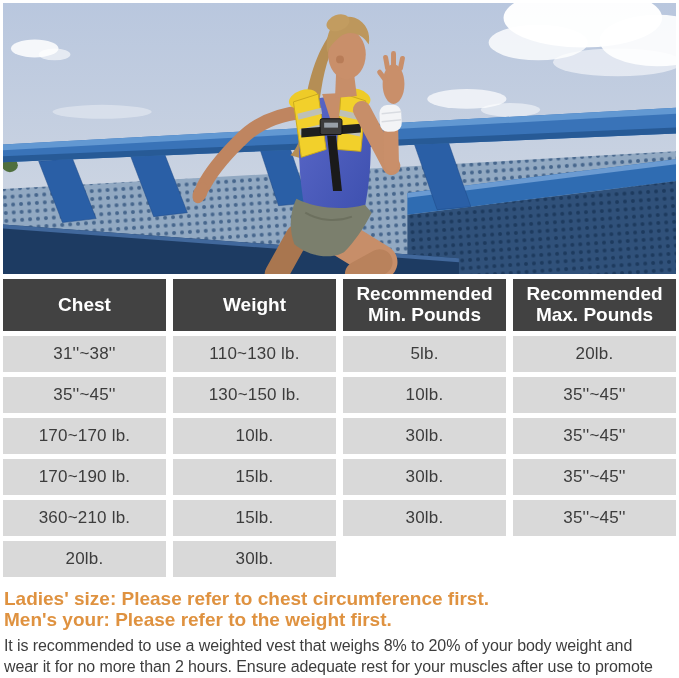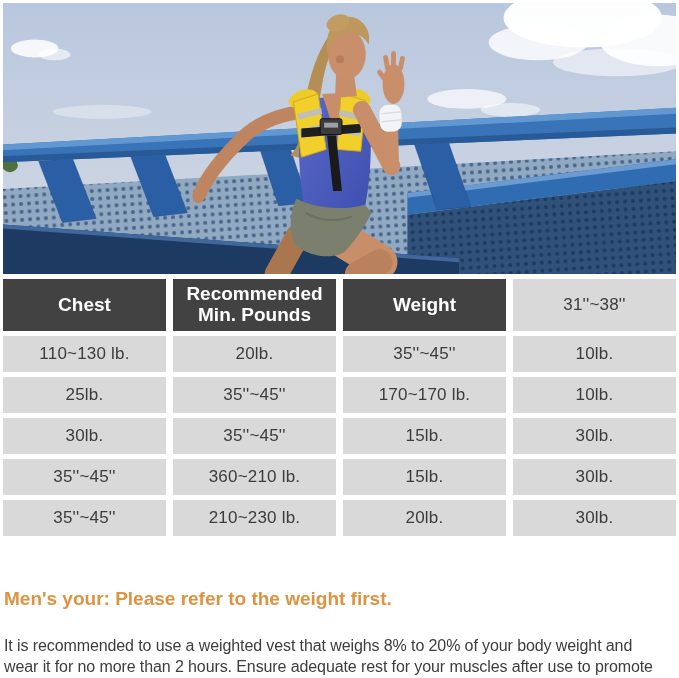--- a/index.html
+++ b/index.html
@@ -150,50 +150,53 @@
             <line x1="401" y1="66" x2="403" y2="56"></line>
             <line x1="386" y1="78" x2="380" y2="70"></line>
           </g>
         </g>
       </g>
     </svg>
   </div>
 
   <div class="size-table">
     <div class="th">Chest</div>
+    <div class="th">Weight</div>
     <div class="th">Recommended Min. Pounds</div>
-    <div class="th">Weight</div>
+    <div class="th">Recommended Max. Pounds</div>
 
     <div class="td">31''~38''</div>
     <div class="td">110~130 lb.</div>
+    <div class="td">5lb.</div>
     <div class="td">20lb.</div>
 
     <div class="td">35''~45''</div>
+    <div class="td">130~150 lb.</div>
     <div class="td">10lb.</div>
-    <div class="td">25lb.</div>
 
     <div class="td">35''~45''</div>
     <div class="td">170~170 lb.</div>
     <div class="td">10lb.</div>
     <div class="td">30lb.</div>
 
     <div class="td">35''~45''</div>
+    <div class="td">170~190 lb.</div>
     <div class="td">15lb.</div>
     <div class="td">30lb.</div>
 
     <div class="td">35''~45''</div>
     <div class="td">360~210 lb.</div>
     <div class="td">15lb.</div>
     <div class="td">30lb.</div>
 
     <div class="td">35''~45''</div>
-    <div class="td">210~230 lb.</div>
     <div class="td">20lb.</div>
     <div class="td">30lb.</div>
   </div>
 
   <div class="notes">
+    <div>Ladies' size: Please refer to chest circumference first.</div>
     <div>Men's your: Please refer to the weight first.</div>
   </div>
 
   <div class="disclaimer">It is recommended to use a weighted vest that weighs 8% to 20% of your body weight and wear it for no more than 2 hours. Ensure adequate rest for your muscles after use to promote recovery.</div>
 
 </div>
 
 </body></html>

